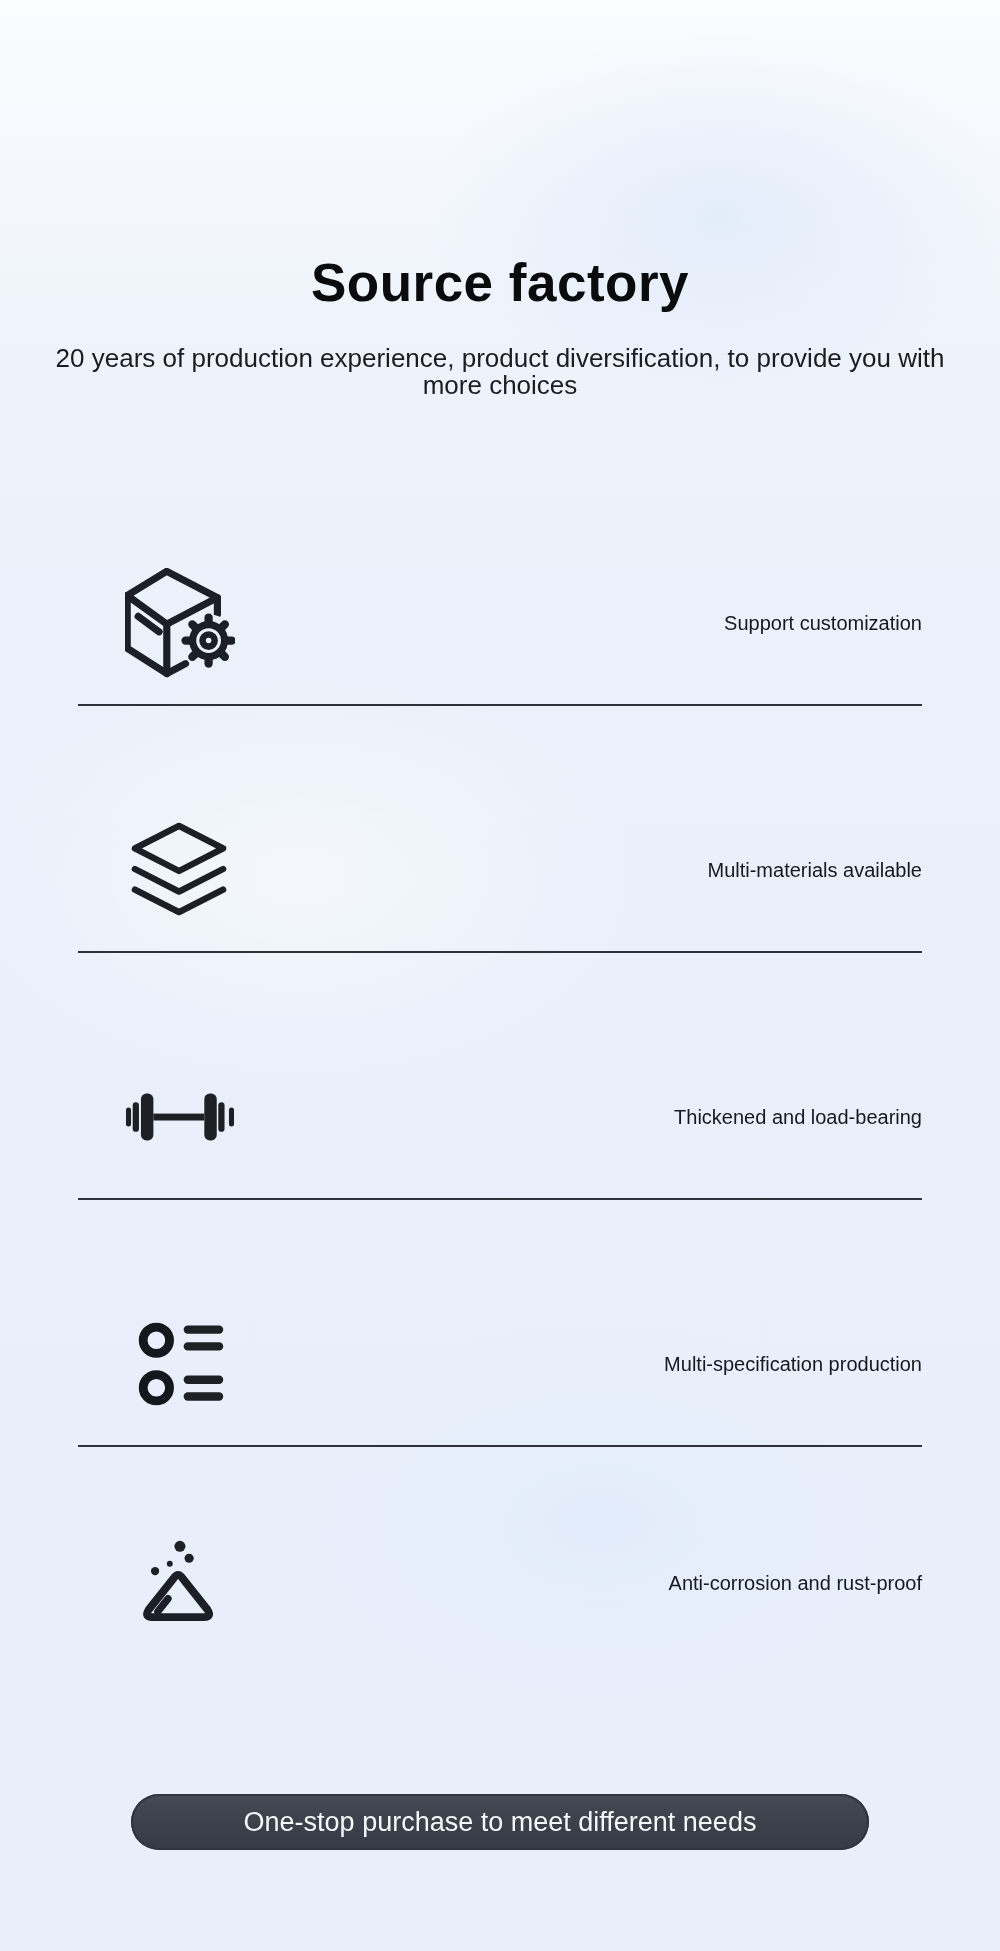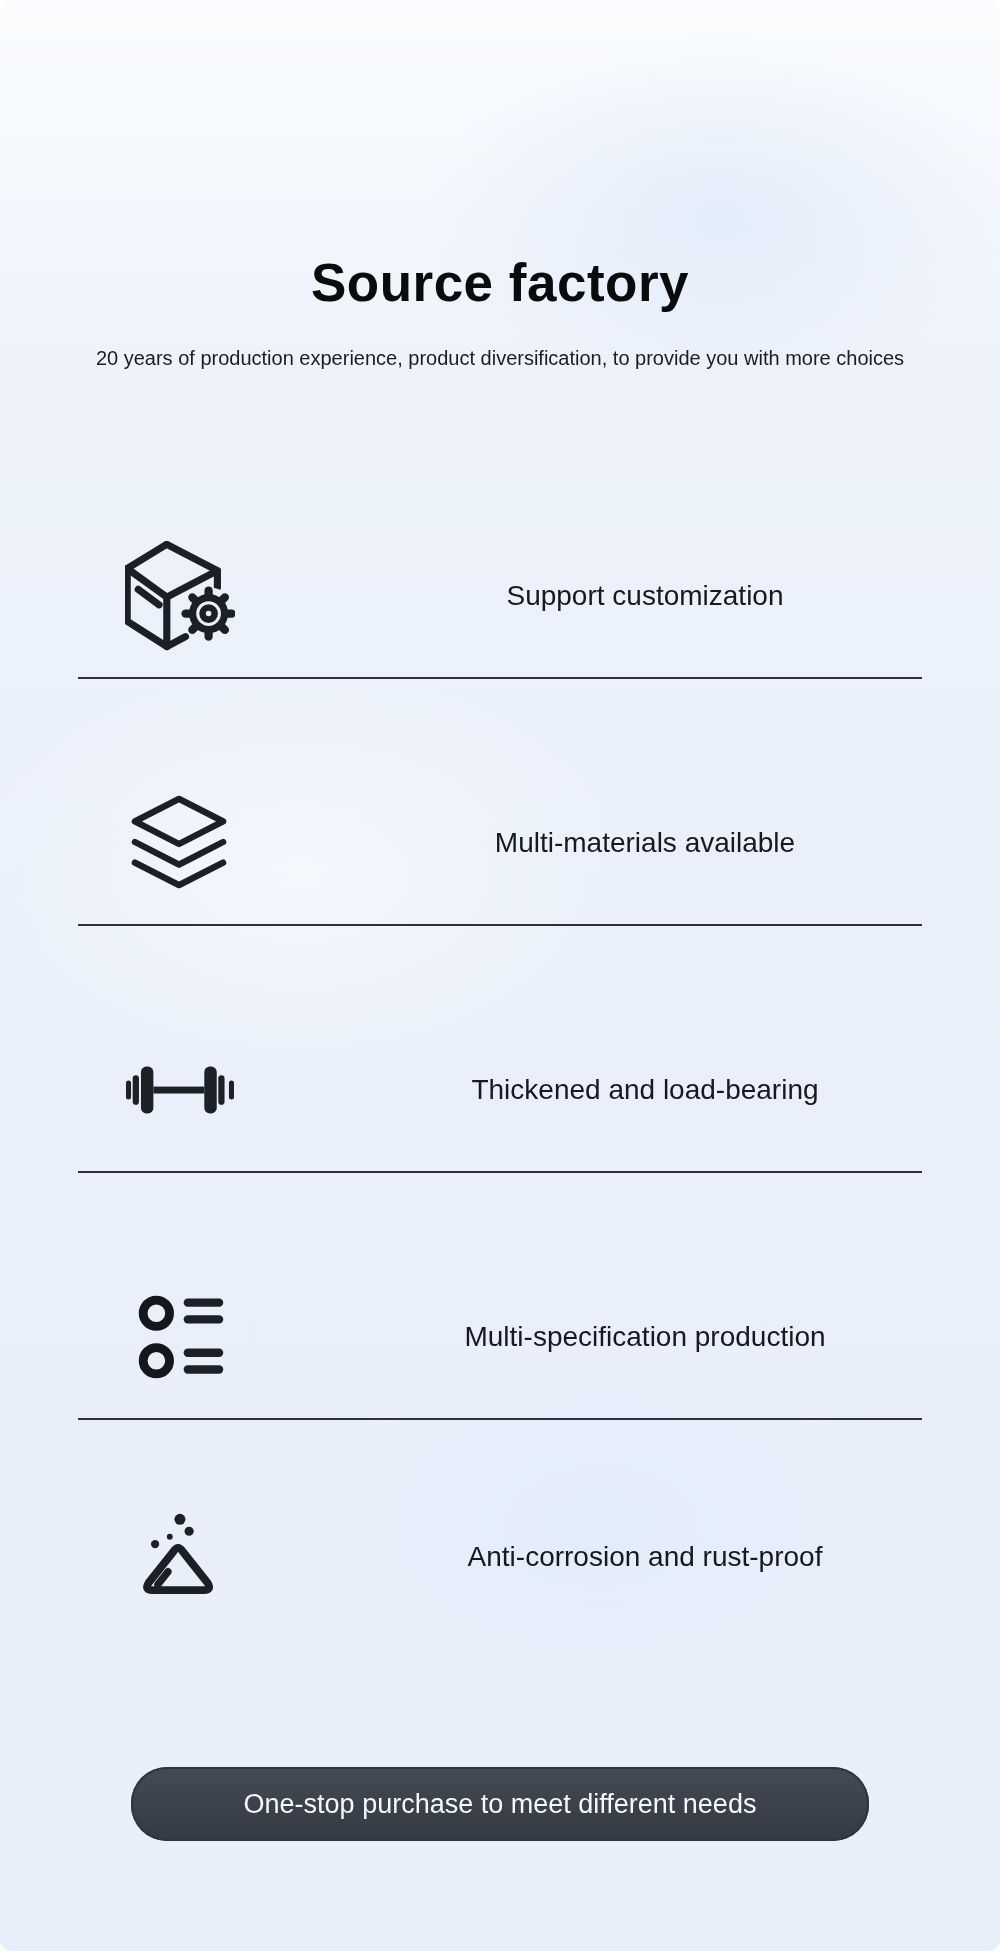--- a/index.html
+++ b/index.html
@@ -6,34 +6,33 @@
   body{font-family:"Liberation Sans",sans-serif;}
   .canvas{
     position:relative;
     width:1000px;height:1951px;
     overflow:hidden;
     background:
       radial-gradient(420px 260px at 72% 11%, rgba(214,228,248,.55), rgba(214,228,248,0) 70%),
       radial-gradient(500px 300px at 30% 45%, rgba(255,255,255,.5), rgba(255,255,255,0) 70%),
       radial-gradient(460px 280px at 60% 78%, rgba(222,233,250,.5), rgba(222,233,250,0) 70%),
       linear-gradient(180deg,#fafcfe 0%,#eef3fb 18%,#e9f0fa 45%,#e8effb 100%);
-    border-radius: 12px;
   }
   .header{padding-top:252px;text-align:center;}
   .title{
     margin:0;
     font-size:53px;
     line-height:61px;
     font-weight:700;
     color:#0a0b0d;
     letter-spacing:.5px;
   }
   .subtitle{
     margin:32px auto 0;
-    font-size:20px;
+    font-size:26px;
     line-height:27px;
     color:#1c1d20;
     max-width:920px;
   }
   .features{margin:60px 78px 0;}
   .feature-row{
     box-sizing:border-box;
     height:247px;
     padding-top:83px;
     display:flex;
@@ -45,31 +44,31 @@
     width:210px;
     padding-left:47px;
     box-sizing:border-box;
     display:flex;
     align-items:center;
     justify-content:flex-start;
     flex:none;
   }
   .label-cell{
     flex:1;
-    text-align:center;
+    text-align:right;
     padding-left:80px;
-    font-size:28px;
+    font-size:20px;
     color:#16191f;
   }
   .cta{
     display:flex;
     align-items:center;
     justify-content:center;
     width:738px;
-    height:74px;
+    height:56px;
     margin:100px auto 0;
     border-radius:36px;
     background:linear-gradient(180deg,#444b55 0%,#3a414a 55%,#353b44 100%);
     box-shadow:inset 0 0 0 2px #2f353d;
     color:#f6f7f8;
     font-size:27px;
     cursor:pointer;
     text-align:center;
   }
   svg{display:block;}

